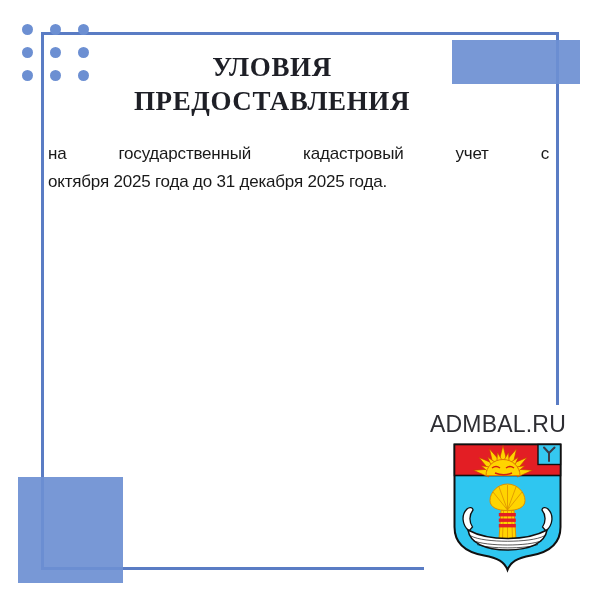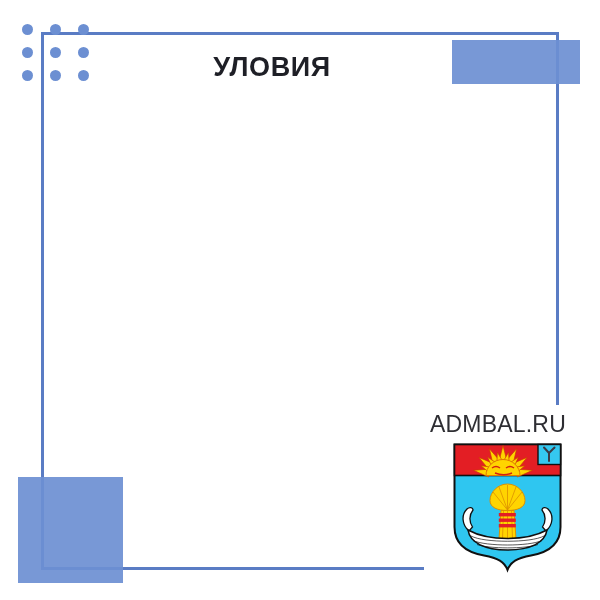--- a/index.html
+++ b/index.html
@@ -47,21 +47,21 @@
     width: 105px; height: 106px;
     background: #6C8FD2;
     opacity: 0.92;
     z-index: 3;
   }
   .title {
     position: absolute;
     left: 30px; top: 50px;
     width: 484px;
     text-align: center;
-    font-family: Liberation Sans, sans-serif;
+    font-family: Liberation Serif, serif;
     font-weight: bold;
     font-size: 27px;
     line-height: 34px;
     letter-spacing: 0.6px;
     color: #1E1F26;
     z-index: 5;
   }
   .body-text {
     position: absolute;
     left: 48px; top: 140px;
@@ -119,23 +119,26 @@
     <span class="dot"></span>
     <span class="dot"></span>
     <span class="dot"></span>
   </div>
 
   <div class="rect-top-right"></div>
   <div class="rect-bottom-left"></div>
 
   <div class="title">
     <div>УЛОВИЯ</div>
+    <div>ПРЕДОСТАВЛЕНИЯ</div>
   </div>
 
   <div class="body-text">
+    <div class="body-line">на государственный кадастровый учет с</div>
+    <div class="body-line last">октября 2025 года до 31 декабря 2025 года.</div>
   </div>
 
   <div class="brand-block">
     <div class="site-label">ADMBAL.RU</div>
 
     <svg class="crest" viewBox="0 0 113 131">
 
       <path d="M3.5,2.5 H109.5 V85 C109.5,103 97,110.5 80,113.5 C66,116 59.5,120 56.5,128 C53.5,120 47,116 33,113.5 C16,110.5 3.5,103 3.5,85 Z" fill="#2FC6F0" stroke="#101010" stroke-width="2"></path>
 
       <rect x="3.5" y="2.5" width="106" height="31" fill="#E31E24" stroke="#101010" stroke-width="1.6"></rect>

